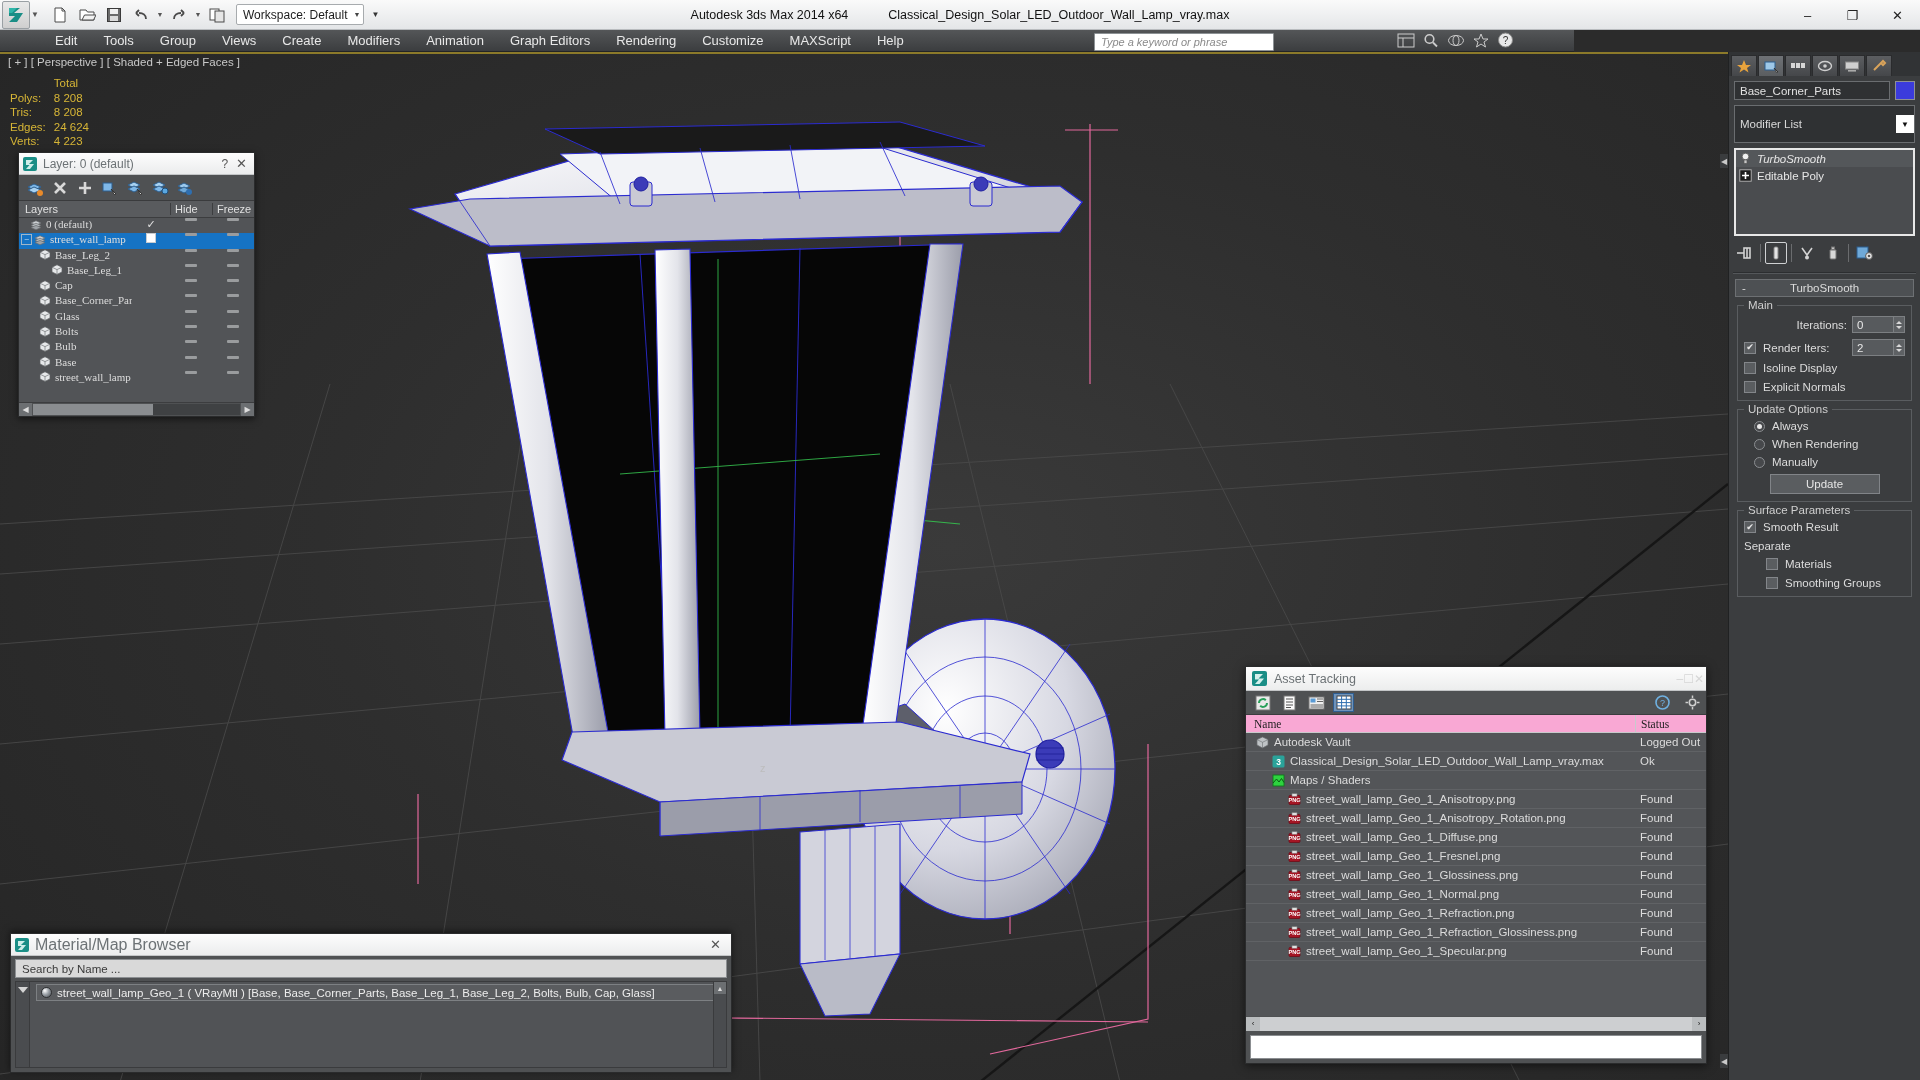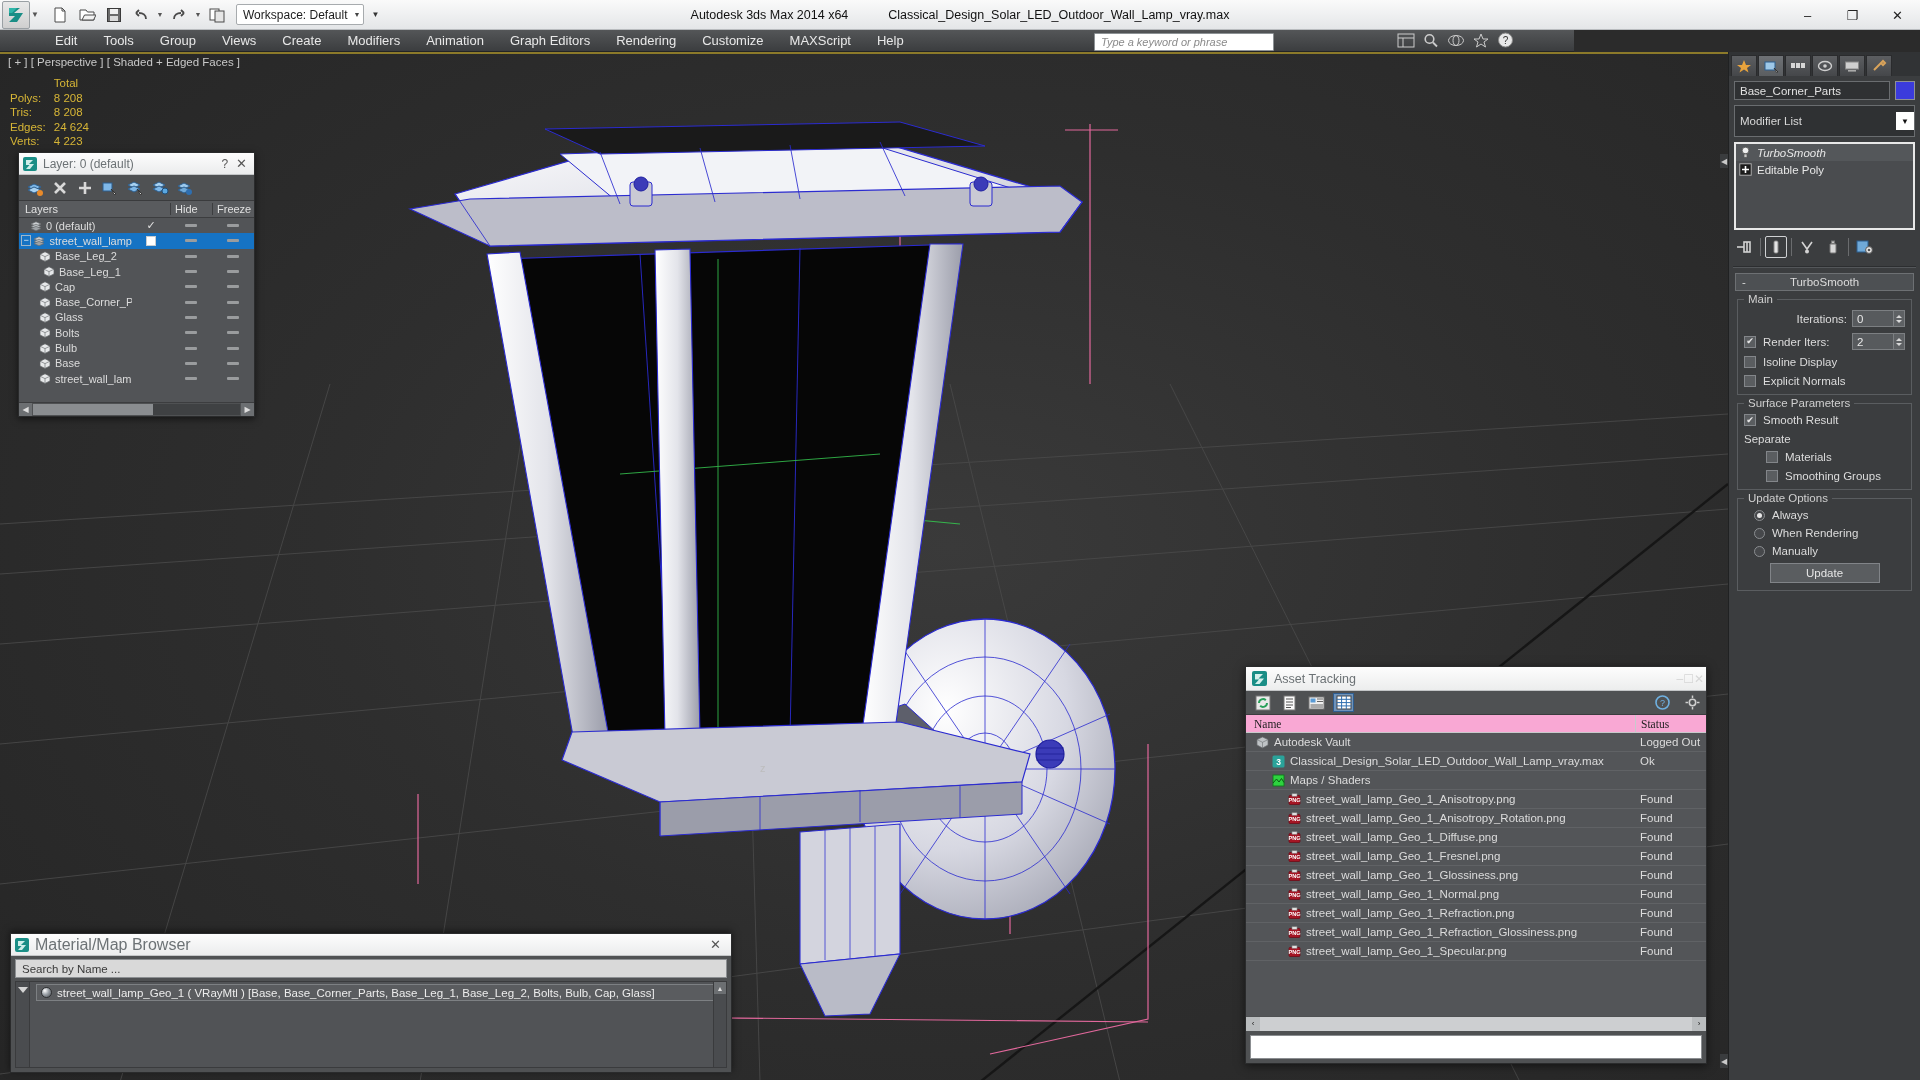--- a/index.html
+++ b/index.html
@@ -121,21 +121,21 @@
   }
   .ld-tools .tb { width:22px;height:20px;display:flex;align-items:center;justify-content:center;cursor:pointer;border-radius:2px; }
   .ld-head {
     height:17px; background:#595b5e; display:flex; align-items:center;
     font-size:11px; color:#e0e0e0; border-bottom:1px solid #3c3d3f;
   }
   .ld-head .c1 { flex:1; padding-left:6px; }
   .ld-head .c2 { width:38px; border-left:1px solid #3c3d3f; padding-left:4px;}
   .ld-head .c3 { width:42px; border-left:1px solid #3c3d3f; padding-left:4px;}
   .ld-list { flex:1; overflow:hidden; background:#525457; position:relative; }
-  .lrow { height:15.3px; display:flex; align-items:center; font-size:11px; color:#dcdcdc; }
+  .lrow { height:15.3px; display:flex; align-items:flex-start; font-size:11px; color:#dcdcdc;font-family:Liberation Serif, serif; }
   .lrow.sel { background:#1673c4; }
   .lrow .expander {
     width:11px;height:11px;margin-right:2px;border:1px solid #9fb6c9;
     display:flex;align-items:center;justify-content:center;font-size:9px;line-height:9px;color:#e8f0f8;
   }
   .lrow .lname { flex:1; white-space:nowrap; overflow:hidden; }
   .lrow .cbox-cell { width:38px; display:flex; align-items:center; justify-content:center; }
   .lrow .chk { font-size:11px; color:#e2e2e2; }
   .lrow .cb { width:10px;height:10px;border:1px solid #c8ccd0;background:#fff; }
   .lrow .hcell { width:42px; display:flex; align-items:center; justify-content:center; }
@@ -254,21 +254,21 @@
     display:flex; align-items:center; justify-content:center; cursor:pointer;
   }
   .cp-tab.active { background:linear-gradient(#6f7276,#5a5d60); }
   .cp-namebar { display:flex; align-items:center; padding:5px 5px 0 5px; gap:5px; }
   .cp-name {
     flex:1; height:19px; background:#2f3133; border:1px solid #6a6d70;
     display:flex; align-items:center; padding-left:5px; font-size:11.5px; color:#e2e2e2;
   }
   .cp-swatch { width:20px;height:19px; background:#3b3bdc; border:1px solid #8e9093; cursor:pointer;}
   .cp-modlist {
-    margin:5px 5px 0 5px; height:32px; background:#2f3133; border:1px solid #6a6d70;
+    margin:5px 5px 0 5px; height:38px; background:#2f3133; border:1px solid #6a6d70;
     display:flex; align-items:center; padding-left:5px; font-size:11.5px; color:#d8d8d8;
   }
   .cp-modlist .cv {
     margin-left:auto; width:18px; height:18px; background:#fff; color:#111;
     display:flex; align-items:center; justify-content:center; font-size:8px; cursor:pointer;
   }
   .cp-stack {
     margin:5px 5px 0 5px; height:88px; background:#4a4c4f; border:2px solid #e8e8e8;
     overflow:hidden;
   }
@@ -764,21 +764,21 @@
           </div>
           <div class="cbox-cell"></div>
           <div class="hcell">
             <span class="dash"></span>
           </div>
           <div class="fcell">
             <span class="dash"></span>
           </div>
         </div>
         <div class="lrow">
-          <div class="lname" style="display: flex; align-items: center; padding-left: 24px;">
+          <div class="lname" style="display: flex; align-items: center; padding-left: 32px;">
             <span style="display: flex;">
               <svg class="layericon" viewBox="0 0 12 11">
                 <polygon points="6,0.8 11,3.2 11,8 6,10.4 1,8 1,3.2" fill="#e6e8ea" stroke="#5b5e61" stroke-width="0.7"></polygon>
                 <path d="M1,3.2 L6,5.6 L11,3.2 M6,5.6 L6,10.4" stroke="#5b5e61" stroke-width="0.6" fill="none"></path>
               </svg>
             </span>
             <span>Base_Leg_1</span>
           </div>
           <div class="cbox-cell"></div>
           <div class="hcell">
@@ -1341,47 +1341,47 @@
         <span class="cbx"></span>
         <span>Isoline Display</span>
       </div>
       <div class="cbrow" style="margin-bottom:0">
         <span class="cbx"></span>
         <span>Explicit Normals</span>
       </div>
     </div>
 
     <div class="grp">
+      <div class="gl">Update Options</div>
+      <div class="rbrow">
+        <span class="rdo on"></span>
+        <span>Always</span>
+      </div>
+      <div class="rbrow">
+        <span class="rdo"></span>
+        <span>When Rendering</span>
+      </div>
+      <div class="rbrow">
+        <span class="rdo"></span>
+        <span>Manually</span>
+      </div>
+      <div class="updbtn">Update</div>
+    </div>
+
+    <div class="grp">
       <div class="gl">Surface Parameters</div>
       <div class="cbrow">
         <span class="cbx on"></span>
         <span>Smooth Result</span>
       </div>
       <div class="sep-txt">Separate</div>
       <div class="cbrow" style="padding-left:22px">
         <span class="cbx"></span>
         <span>Materials</span>
       </div>
       <div class="cbrow" style="padding-left:22px;margin-bottom:0">
         <span class="cbx"></span>
         <span>Smoothing Groups</span>
       </div>
     </div>
-
-    <div class="grp">
-      <div class="gl">Update Options</div>
-      <div class="rbrow">
-        <span class="rdo on"></span>
-        <span>Always</span>
-      </div>
-      <div class="rbrow">
-        <span class="rdo"></span>
-        <span>When Rendering</span>
-      </div>
-      <div class="rbrow">
-        <span class="rdo"></span>
-        <span>Manually</span>
-      </div>
-      <div class="updbtn">Update</div>
-    </div>
   </div>
 
 </div>
 
 </body></html>

